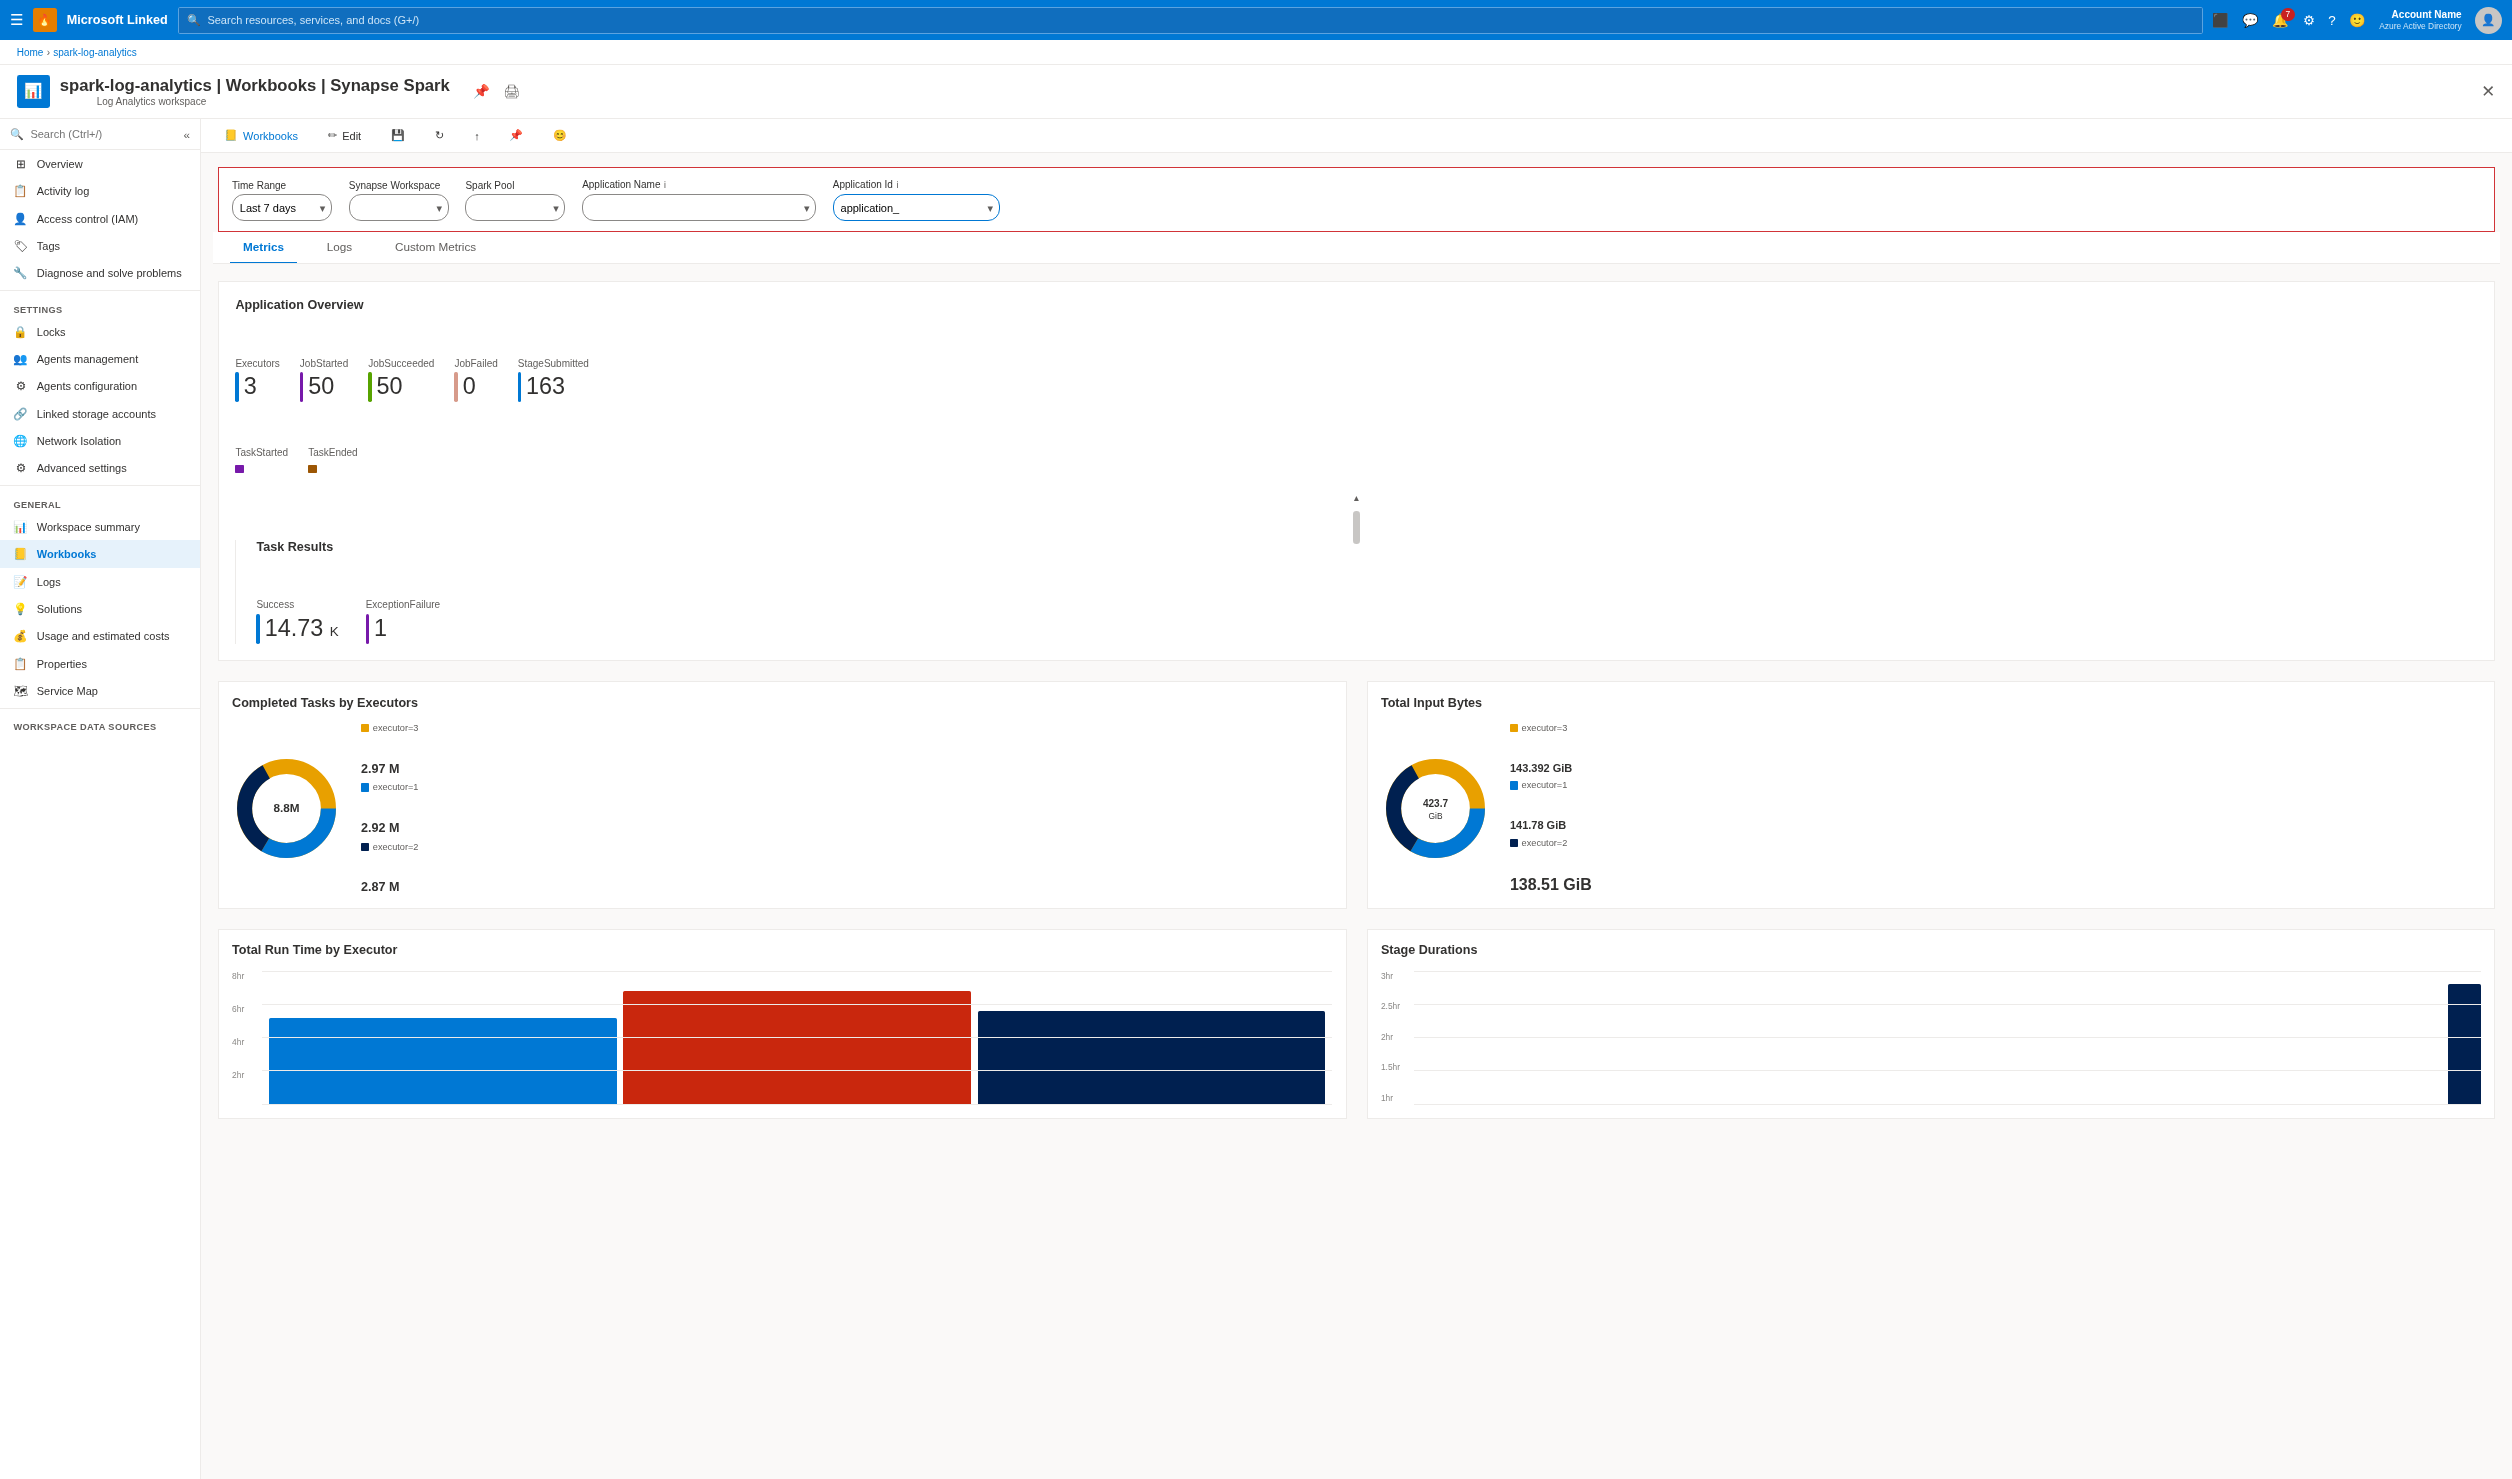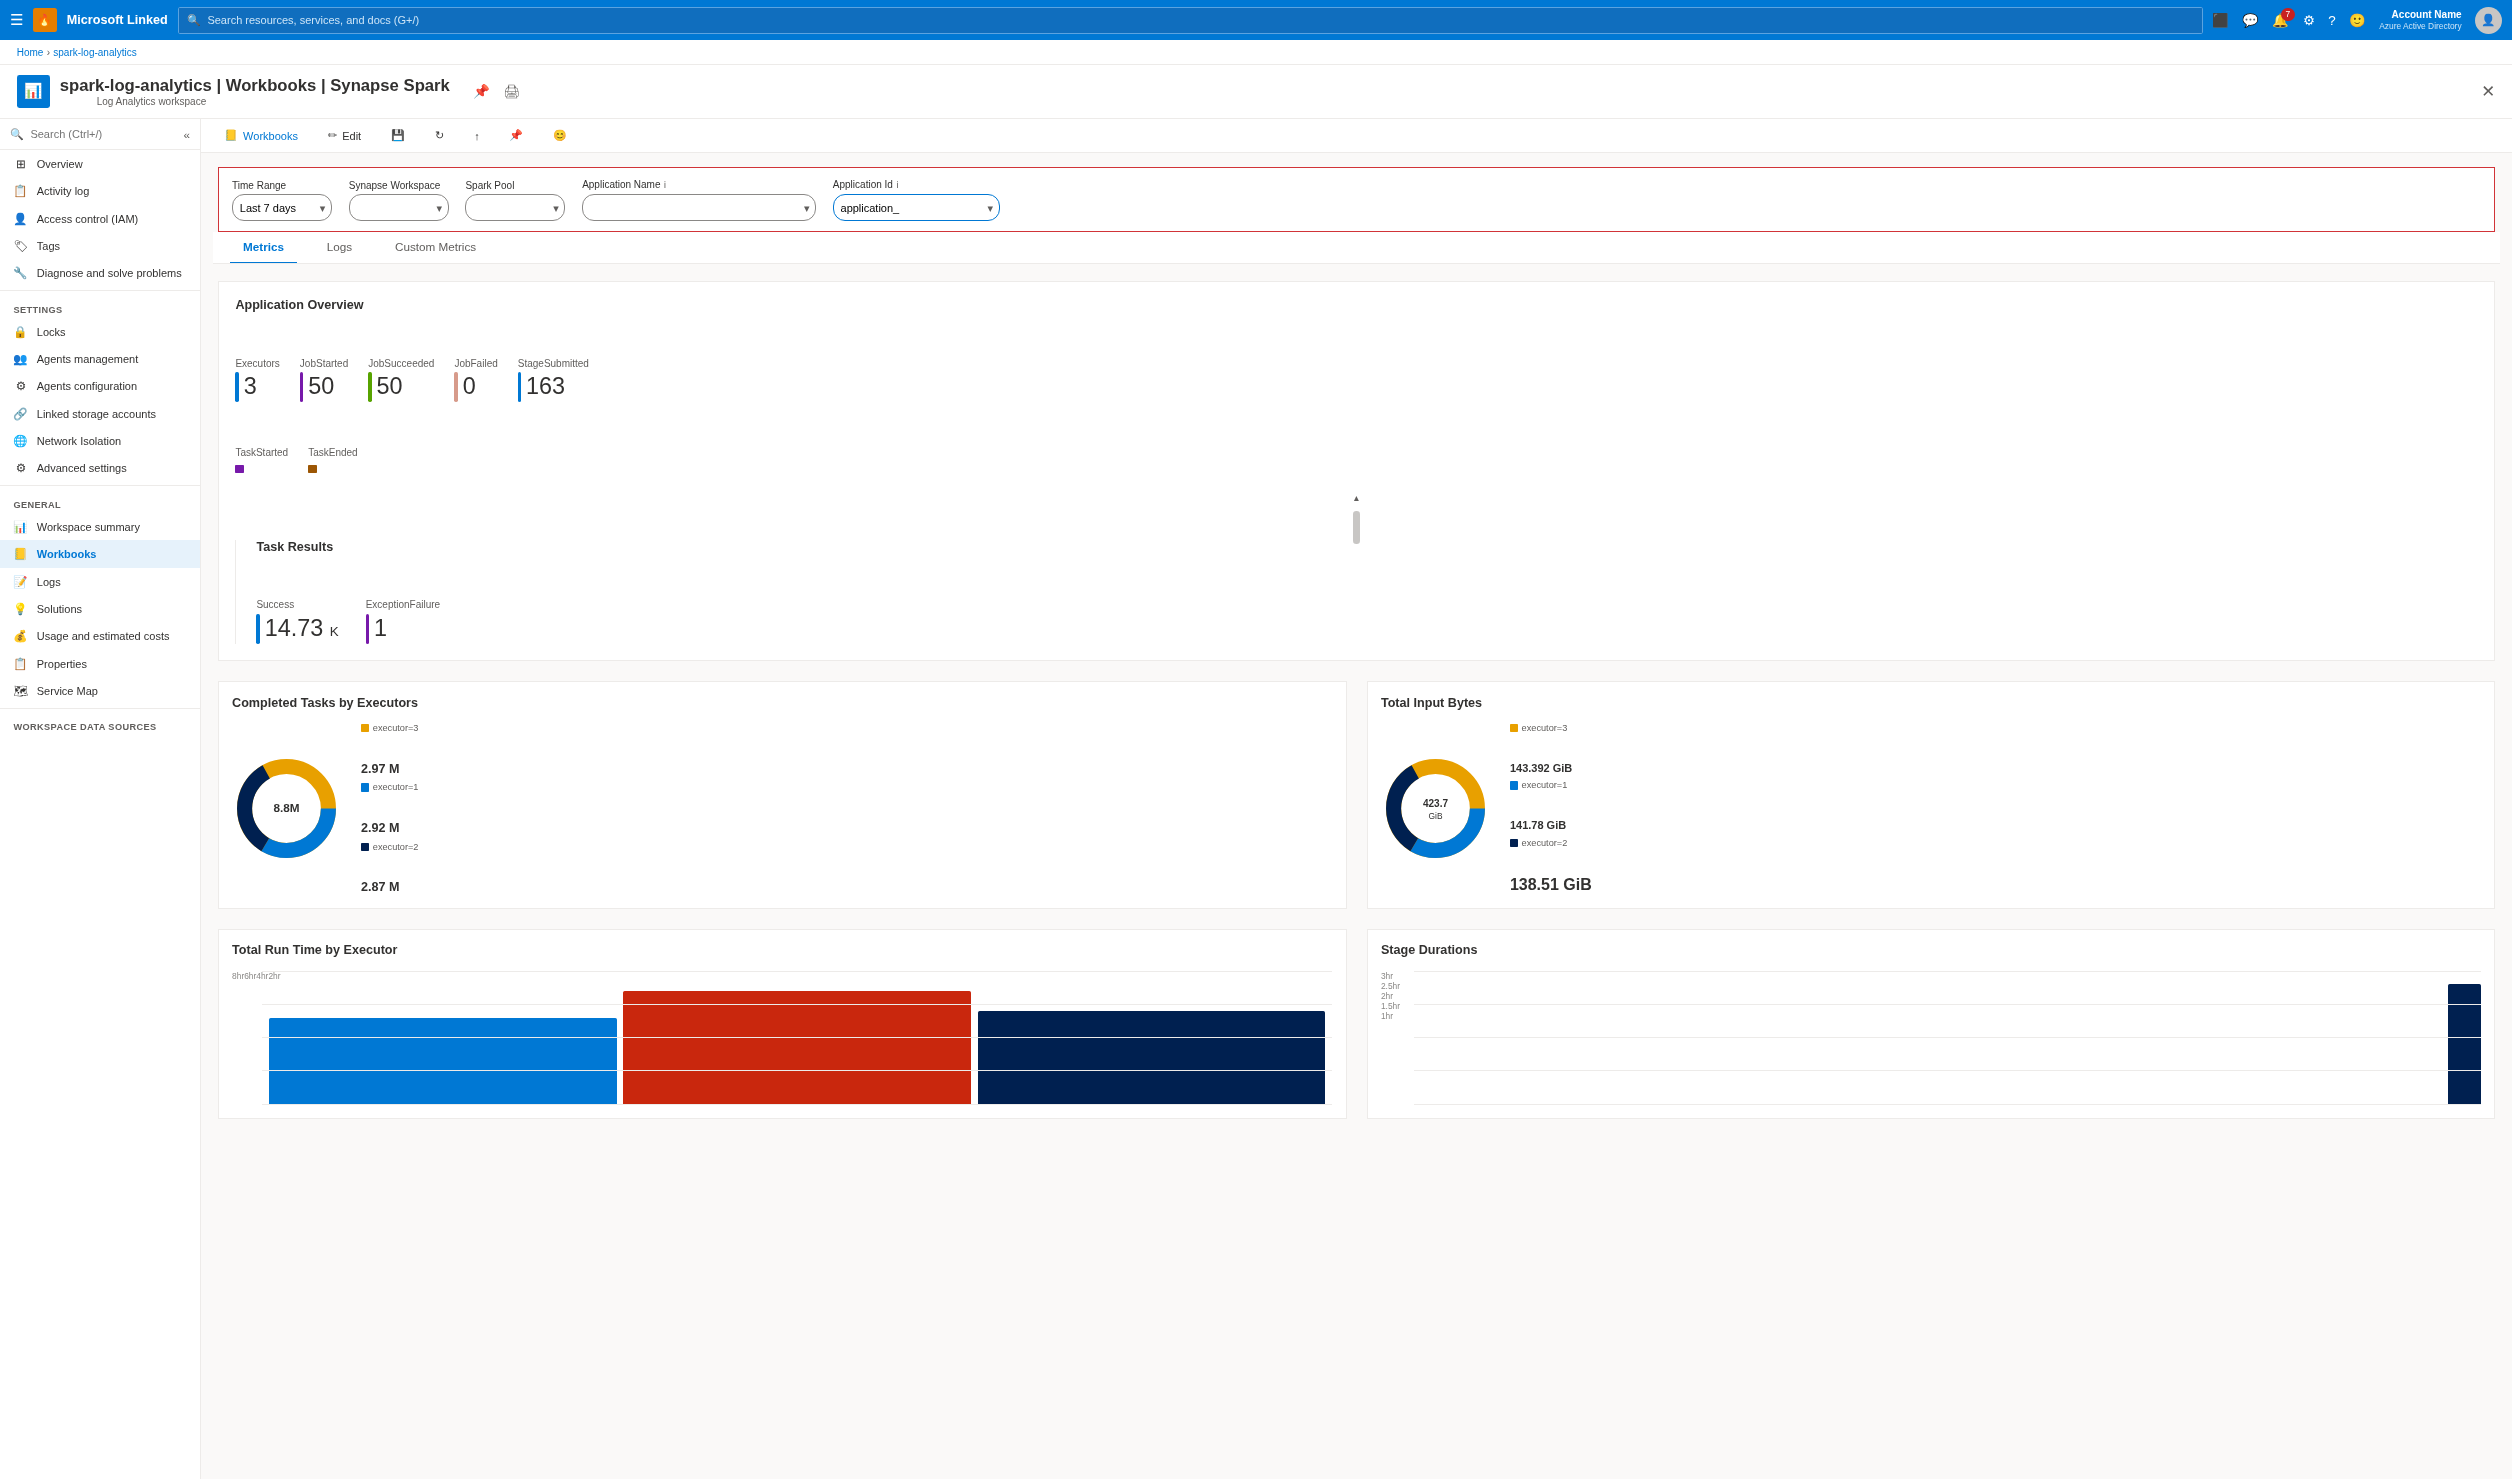--- a/index.html
+++ b/index.html
@@ -645,21 +645,21 @@
           </div>
         </div>
       </div>
 
       <div class="two-col">
 
         <div style="background:white; border:0.8px solid #edebe9; padding:13.4px;">
           <div class="section-title">Total Run Time by Executor</div>
           <div style="display:flex; gap:3.3px;">
 
-            <div style="display:flex; justify-content:space-between; font-size:8.4px; color:#8a8886; width:27px; height:134px; padding-bottom:1.7px;">
+            <div style="display:flex; flex-direction:column; justify-content:space-between; font-size:8.4px; color:#8a8886; width:27px; height:134px; padding-bottom:1.7px;">
               <span>8hr</span>
               <span>6hr</span>
               <span>4hr</span>
               <span>2hr</span>
               <span></span>
             </div>
 
             <div style="flex:1; position:relative; height:134px;">
 
               <div style="position:absolute; width:100%; height:100%; display:flex; flex-direction:column; justify-content:space-between; pointer-events:none;">
@@ -676,21 +676,21 @@
                 <div style="flex:1; background:#002050; height:70%; border-radius:1.7px 1.7px 0 0;"></div>
               </div>
             </div>
           </div>
         </div>
 
         <div style="background:white; border:0.8px solid #edebe9; padding:13.4px;">
           <div class="section-title">Stage Durations</div>
           <div style="display:flex; gap:3.3px;">
 
-            <div style="display:flex; flex-direction:column; font-size:8.4px; color:#8a8886; width:30px; height:134px; padding-bottom:1.7px;">
+            <div style="display:flex; flex-direction:column; justify-content:space-between; font-size:8.4px; color:#8a8886; width:30px; height:134px; padding-bottom:1.7px;">
               <span>3hr</span>
               <span>2.5hr</span>
               <span>2hr</span>
               <span>1.5hr</span>
               <span>1hr</span>
             </div>
 
             <div style="flex:1; position:relative; height:134px;">
               <div style="position:absolute; width:100%; height:100%; display:flex; flex-direction:column; justify-content:space-between; pointer-events:none;">
                 <div style="border-top:0.8px solid #edebe9; width:100%;"></div>

